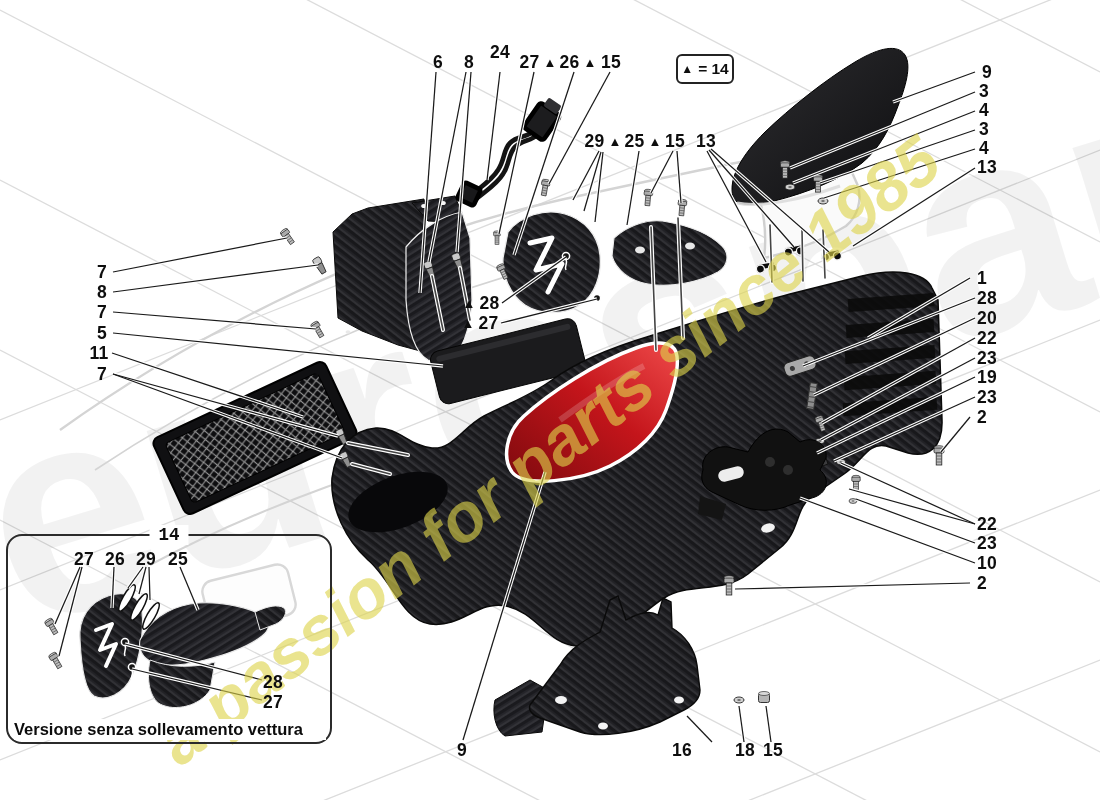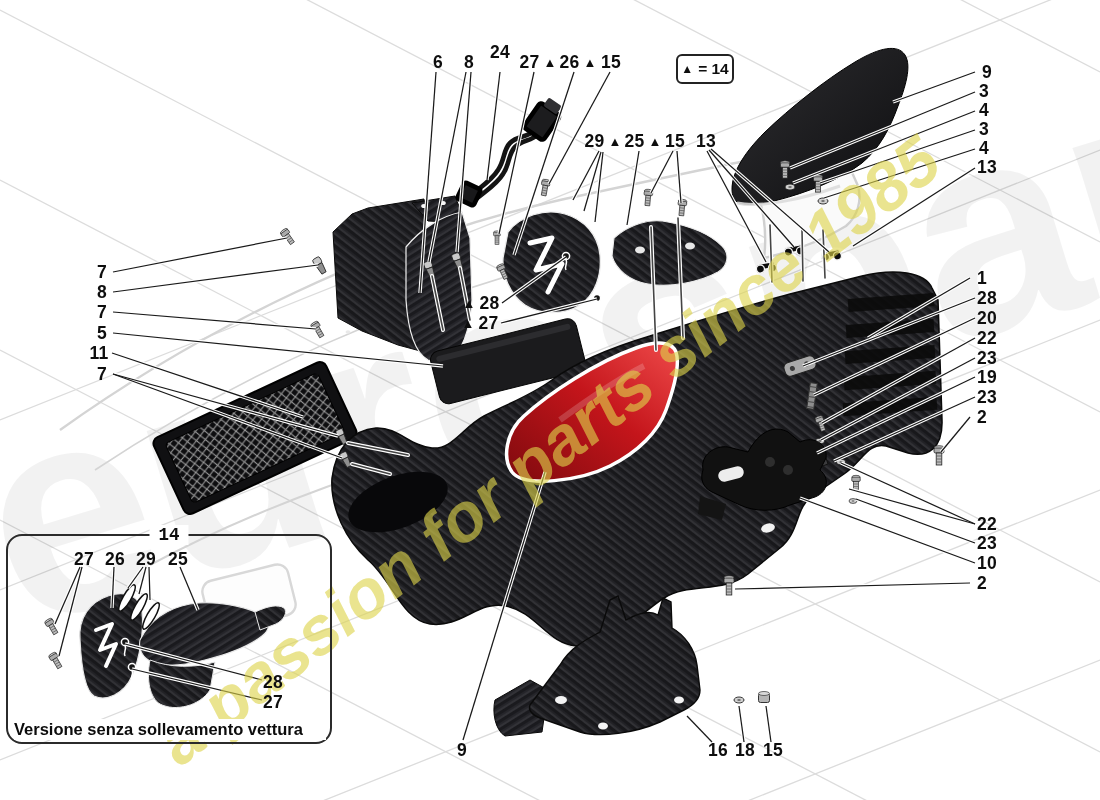--- a/index.html
+++ b/index.html
@@ -477,21 +477,21 @@
   <div class="co" style="left:987px;top:563px">
       <span>10</span>
     </div>
   <div class="co" style="left:982px;top:583px">
       <span>2</span>
     </div>
 
   <div class="co" style="left:462px;top:750px">
       <span>9</span>
     </div>
-  <div class="co" style="left:718px;top:750px">
+  <div class="co" style="left:682px;top:750px">
       <span>16</span>
     </div>
   <div class="co" style="left:745px;top:750px">
       <span>18</span>
     </div>
   <div class="co" style="left:773px;top:750px">
       <span>15</span>
     </div>
 
   <div class="co" style="left:84px;top:559px">

